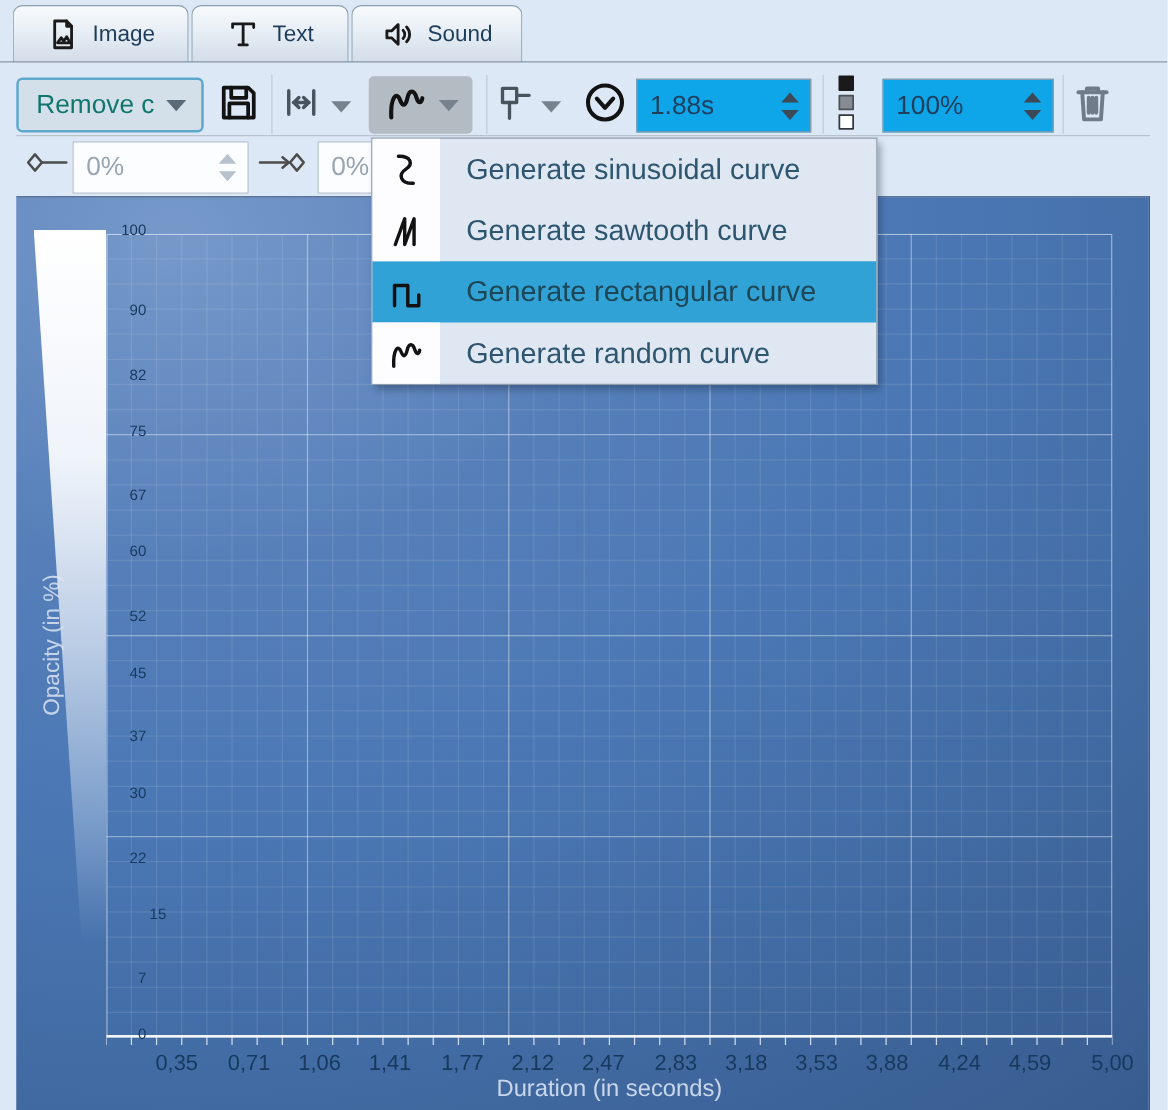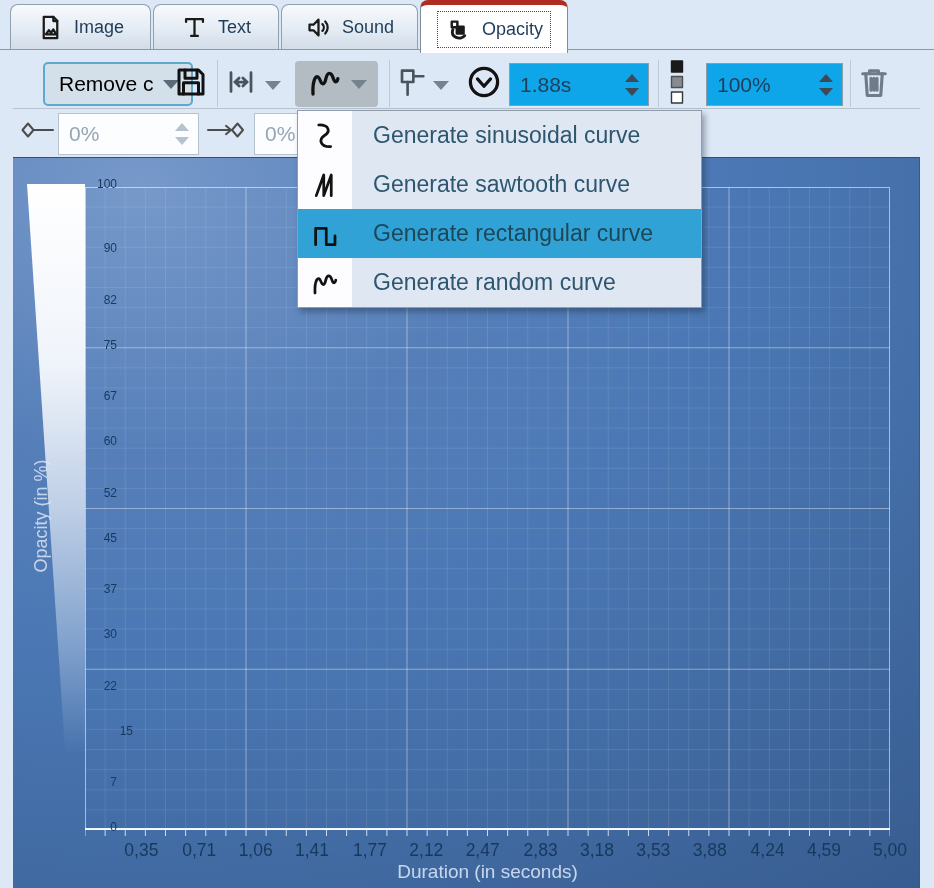--- a/index.html
+++ b/index.html
@@ -10,21 +10,21 @@
        border-radius:8px 8px 0 0;background:linear-gradient(180deg,#f8fafd 0%,#e7eef5 45%,#d2dce8 100%);
        display:flex;align-items:center;justify-content:center;gap:11px;color:#1d3c59;font-size:18px;}
   .tab.active{top:0;height:53px;background:#ffffff;border-color:#7e8c9b;border-top:5px solid #b02c20;z-index:6;}
   .focusbox{display:flex;align-items:center;gap:10px;padding:4px 7px;}
   .tab.active .focusbox{outline:1px dotted #4a4a4a;}
   .tabline{position:absolute;top:49px;left:0;width:934px;height:1px;background:#8b98a6;z-index:1;}
   .ticon svg{display:block;}
   .sep{position:absolute;width:1px;background:#c0cad5;}
   .rowline{position:absolute;height:1px;background:#b9c3cf;}
   .combo{position:absolute;box-sizing:border-box;background:#d3dfe9;border:2px solid #5fa8cd;border-radius:5px;
-         display:flex;align-items:center;color:#000000;font-size:21px;padding-left:14px;margin-left:30px;}
+         display:flex;align-items:center;color:#0f766e;font-size:21px;padding-left:14px;}
   .caret{width:0;height:0;border-left:8px solid transparent;border-right:8px solid transparent;
          border-top:9px solid #76828e;}
   .combo .caret{margin-left:auto;margin-right:12px;border-top-color:#5b6a77;}
   .toolbtn{position:absolute;display:flex;align-items:center;justify-content:center;}
   .pressed{background:#b3bbc3;border-radius:4px;}
   .spin{position:absolute;box-sizing:border-box;background:#0ea5e9;border:1px solid #8d9cab;
         display:flex;align-items:center;padding-left:10px;font-size:21px;color:#1e3e5c;}
   .spin .arrows{margin-left:auto;margin-right:9px;display:flex;flex-direction:column;gap:6px;align-items:center;}
   .arr-up{width:0;height:0;border-left:7px solid transparent;border-right:7px solid transparent;border-bottom:8px solid #3d4956;}
   .arr-dn{width:0;height:0;border-left:7px solid transparent;border-right:7px solid transparent;border-top:8px solid #3d4956;}
@@ -87,32 +87,20 @@
   <div class="tab" style="left:281px;width:137px;">
     <span class="focusbox">
         <span class="ticon">
           <svg width="27" height="27" viewBox="0 0 24 24" fill="none" stroke="#1a1a1a" stroke-width="2" stroke-linecap="round" stroke-linejoin="round">
             <path d="M4 9.5v5h3.5l4.5 4.5v-14L7.5 9.5z"></path>
             <path d="M15.5 9a4.3 4.3 0 0 1 0 6"></path>
             <path d="M18 6.7a7.6 7.6 0 0 1 0 10.6"></path>
           </svg>
         </span>
         <span>Sound</span>
-      </span>
-  </div>
-  <div class="tab active" style="left:420px;width:148px;">
-    <span class="focusbox">
-        <span class="ticon">
-          <svg width="27" height="27" viewBox="0 0 24 24" fill="none" stroke="#1a1a1a" stroke-width="2.2" stroke-linecap="round" stroke-linejoin="round">
-            <rect x="6" y="5" width="5" height="5"></rect>
-            <rect x="10.5" y="9.5" width="6" height="6" fill="#1a1a1a"></rect>
-            <path d="M7 12c-3 7 7 10 10.5 5.5" stroke-width="2.6"></path>
-          </svg>
-        </span>
-        <span>Opacity</span>
       </span>
   </div>
 
   <div class="combo" style="left:13px;top:62px;width:150px;height:44px;">
     <span>Remove c</span>
     <span class="caret"></span>
   </div>
   <div class="toolbtn" style="left:170px;top:63px;width:42px;height:42px;">
     <span><svg width="36" height="36" viewBox="0 0 24 24" fill="none" stroke="#121212" stroke-width="2" stroke-linecap="round" stroke-linejoin="round">
           <path d="M4 4h13l3 3v13H4z"></path>

